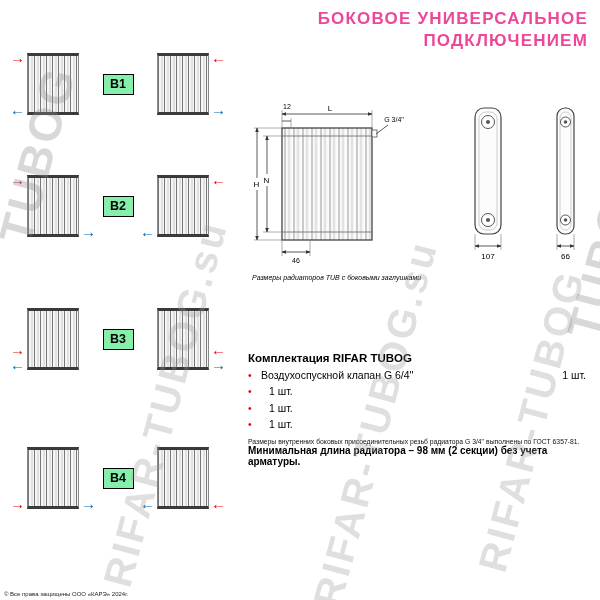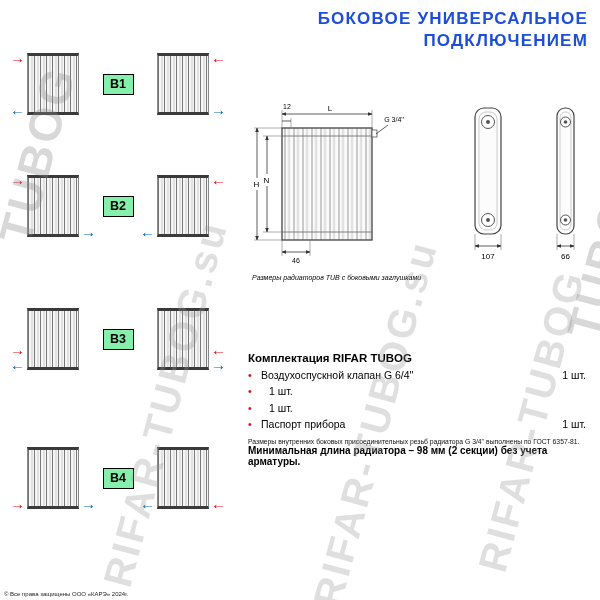--- a/index.html
+++ b/index.html
@@ -13,21 +13,21 @@
         color:rgba(150,150,150,0.30); transform-origin:0 0; transform:rotate(-75deg); }
   .wm-1 { font-size:46px; left:-12px;  top:235px; color:rgba(140,140,140,0.34); }
   .wm-2 { font-size:40px; left:95px;   top:580px; }
   .wm-3 { font-size:40px; left:305px;  top:600px; }
   .wm-4 { font-size:40px; left:470px;  top:565px; }
   .wm-5 { font-size:46px; left:556px;  top:330px; color:rgba(140,140,140,0.34); }
 
   .content { position:absolute; inset:0; z-index:1; }
 
   .title { position:absolute; top:8px; right:12px; text-align:right; font-weight:bold;
-           font-size:17px; line-height:1.3; letter-spacing:1.2px; color:#1d4ed8; }
+           font-size:17px; line-height:1.3; letter-spacing:1.2px; color:#ec4899; }
 
   
   .scheme-row { position:absolute; left:8px; width:220px; height:72px;
                 display:flex; align-items:center; justify-content:space-between; padding:0 19px; }
   .row-b1 { top:48px; } .row-b2 { top:170px; } .row-b3 { top:303px; } .row-b4 { top:442px; }
   .rad { position:relative; width:52px; height:62px;
          border-top:3px solid #3a3a3a; border-bottom:3px solid #3a3a3a;
          border-left:1px solid #888; border-right:1px solid #888;
          background:repeating-linear-gradient(90deg,#777 0 1px,#f6f6f6 1px 3px,#e0e0e0 3px 5px,#f6f6f6 5px 6px); }
   .scheme-label { width:31px; height:21px; border:1.5px solid #000; background:#86efac;
@@ -212,21 +212,20 @@
       <div class="kit-item">
         <span class="bullet">•</span>
         <span class="kit-item-qty">1 шт.</span>
       </div>
       <div class="kit-item">
         <span class="bullet">•</span>
         <span class="kit-item-qty">1 шт.</span>
       </div>
       <div class="kit-item">
         <span class="bullet">•</span>
-        <span class="kit-item-label">Паспорт прибора</span>
         <span class="kit-item-qty">1 шт.</span>
       </div>
 
       <div class="gost-note">Размеры внутренних боковых присоединительных резьб радиатора G 3/4'' выполнены по ГОСТ 6357-81.</div>
       <div class="min-note">Минимальная длина радиатора – 98 мм (2 секции) без учета арматуры.</div>
     </div>
 
     <div class="copyright">© Все права защищены ООО «КАРЭ» 2024г.</div>
   </div>
 

